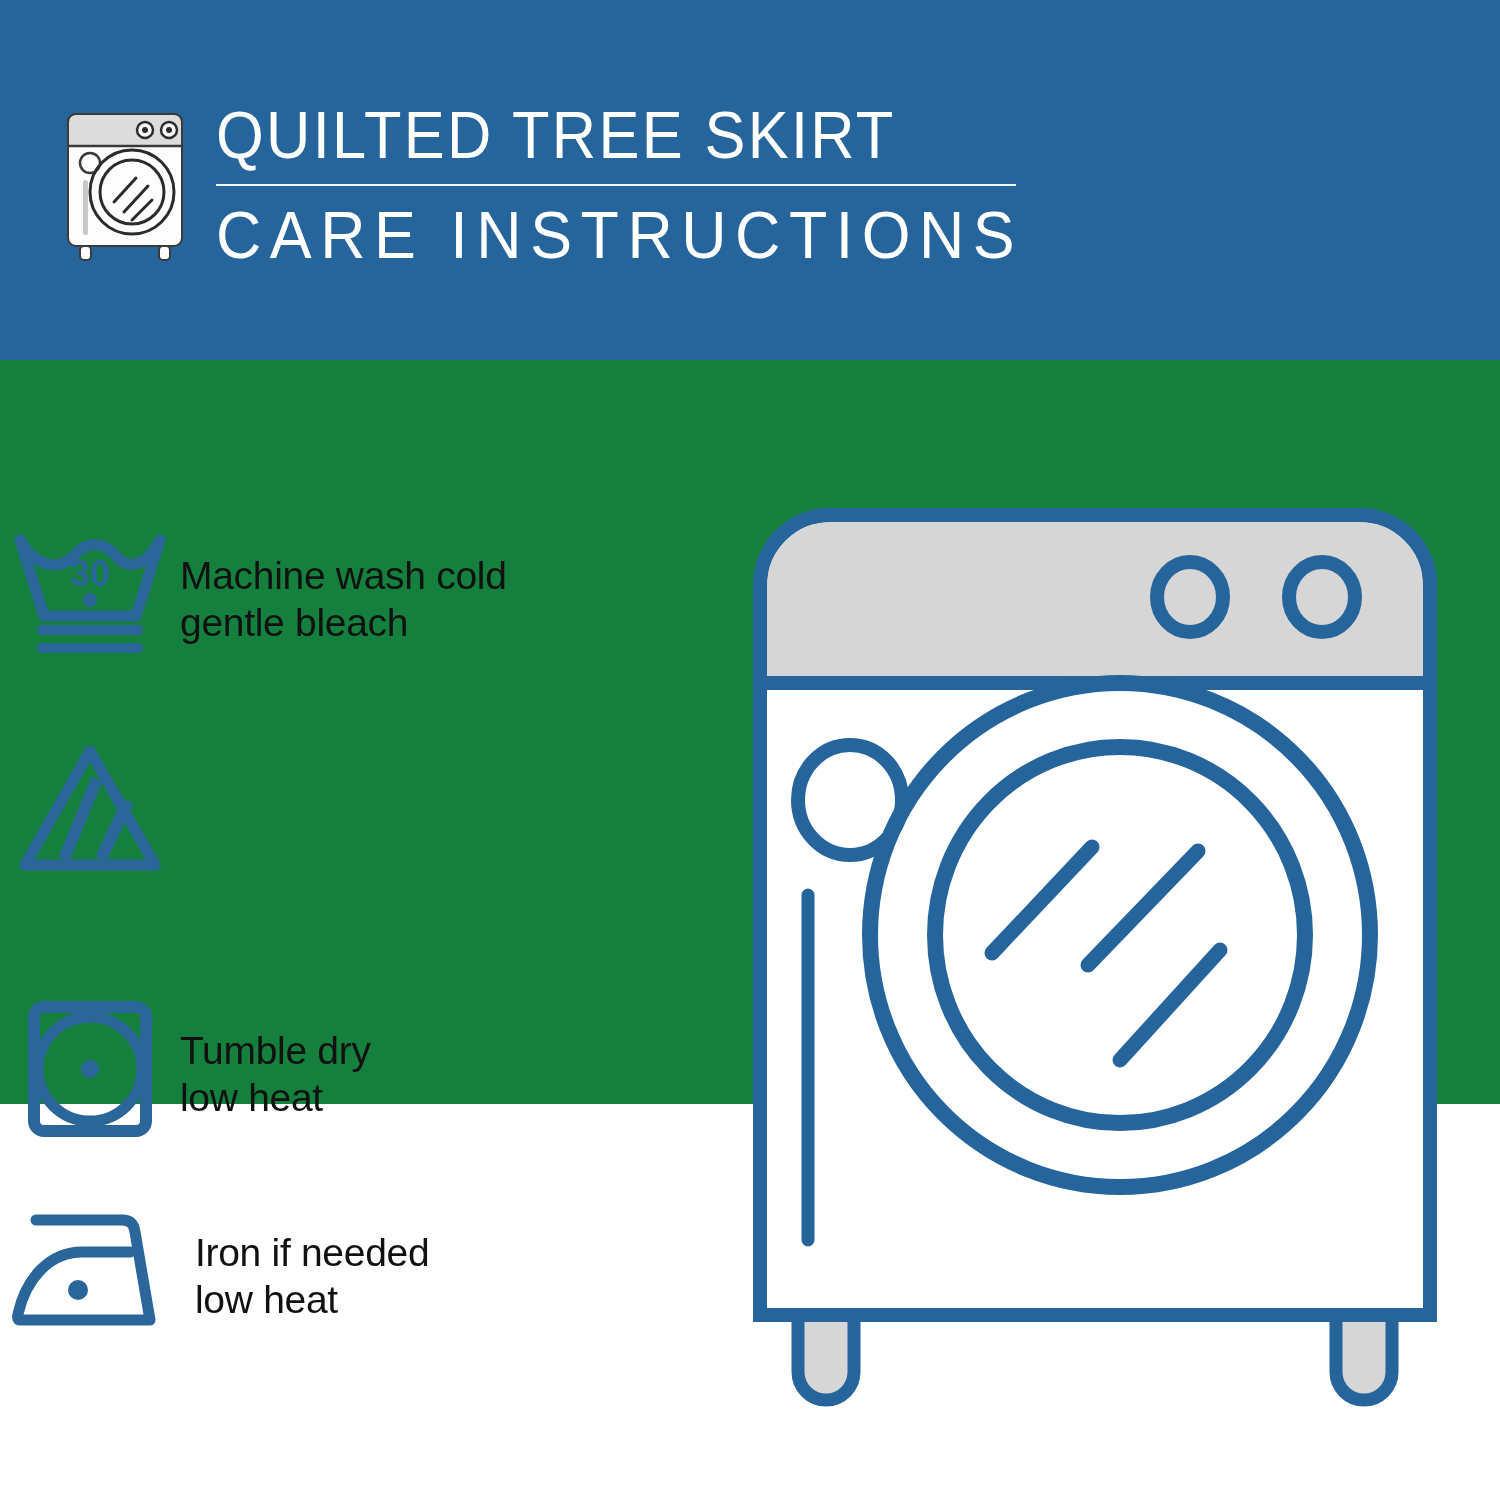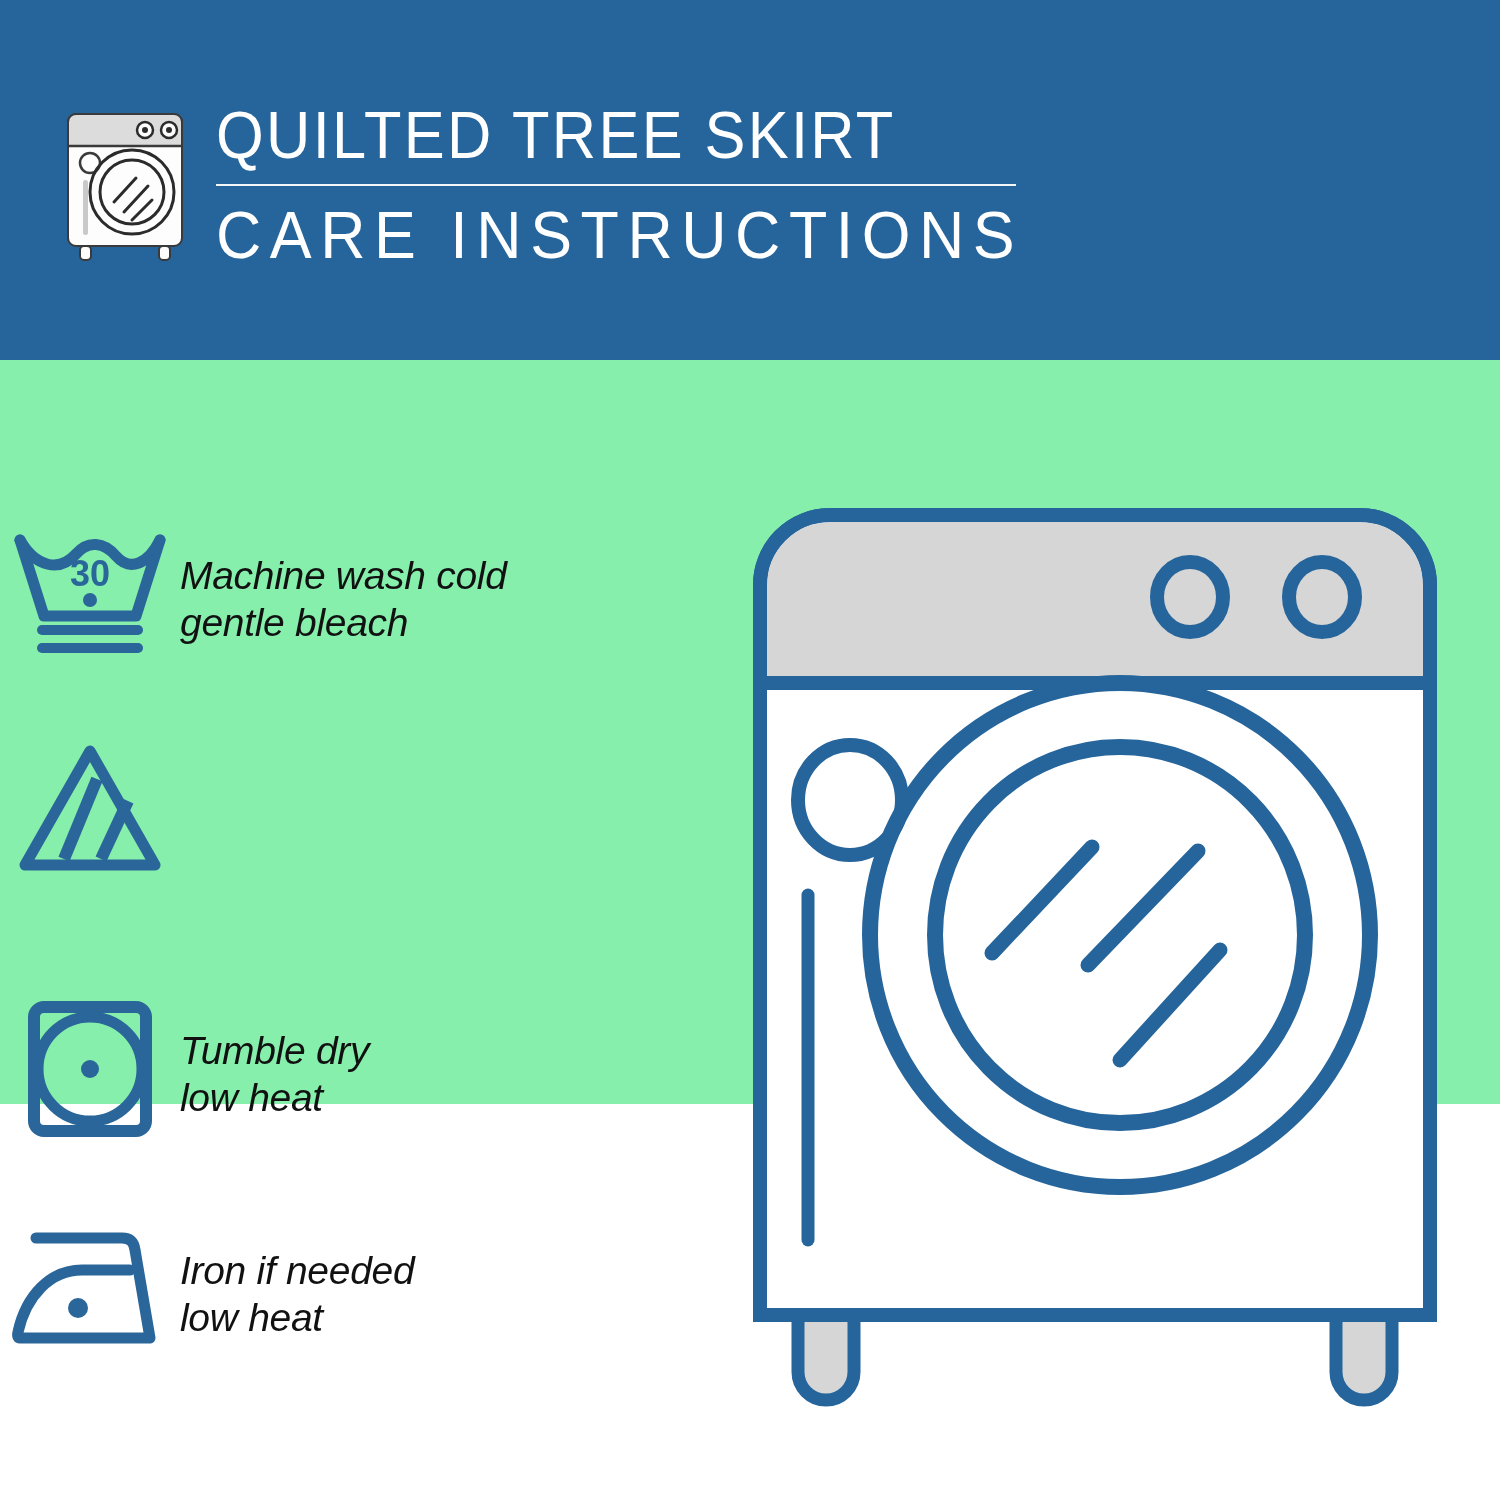--- a/index.html
+++ b/index.html
@@ -2,21 +2,21 @@
 <html><head>
 <meta charset="utf-8">
 <style>
   * { margin:0; padding:0; box-sizing:border-box; }
   html, body {
     width:1500px; height:1500px;
     background:#ffffff;
     font-family:"Liberation Sans", sans-serif;
     overflow:hidden;
   }
-  .page { position:relative; width:1500px; height:1104px; background:#86efac; }
+  .page { position:relative; width:1500px; height:1104px; background:#15803d; }
 
   
   .header {
     position:absolute; left:0; top:0;
     width:1500px; height:360px;
     background:#26659B;
   }
   .header-logo {
     position:absolute; left:62px; top:108px;
     width:126px; height:156px;
@@ -53,36 +53,35 @@
     transform:scaleX(0.95);
     transform-origin:left center;
   }
 
   
   .care-list { position:absolute; left:0; top:360px; width:730px; height:1140px; }
   .care-row { position:absolute; left:0; width:730px; display:flex; align-items:center; }
   .care-row.r0 { top:160px; }
   .care-row.r1 { top:375px; }
   .care-row.r2 { top:635px; }
-  .care-row.r3 { top:860px; }
+  .care-row.r3 { top:842px;gap:15px; }
 
   .care-symbol {
     width:180px; min-width:180px;
     display:flex; align-items:flex-start; justify-content:center;
     padding-top:4px;
   }
   .care-text {
     color:#111111;
     font-size:39px;
     line-height:47px;
     font-weight:400;
     letter-spacing:-0.3px;
     padding-top:14px;
     font-family:"Liberation Sans", sans-serif;
-    font-style:italic;
   }
   .care-text .ln { display:block; white-space:nowrap; }
 
   
   .machine {
     position:absolute; left:740px; top:495px;
     width:710px; height:925px;
   }
 </style>
 </head>

